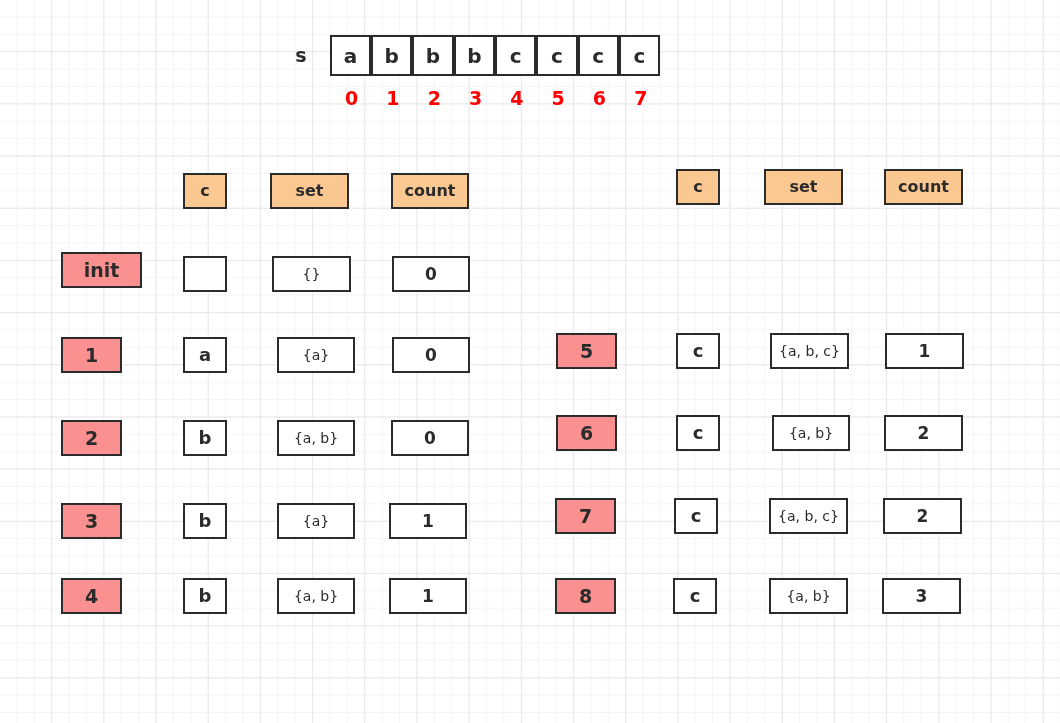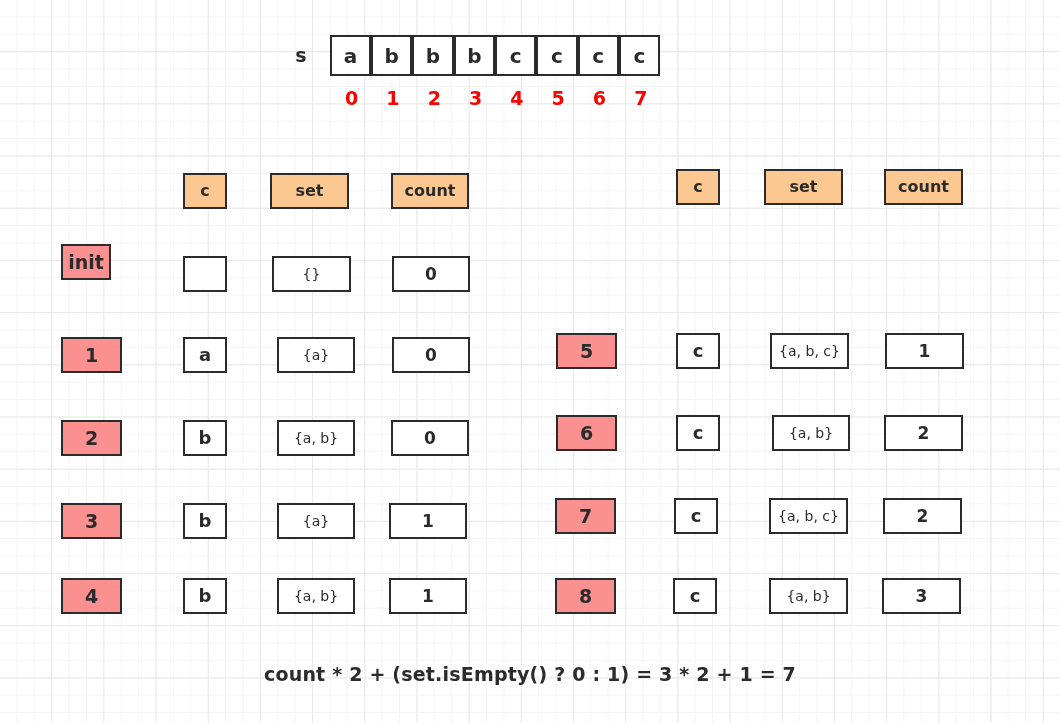--- a/index.html
+++ b/index.html
@@ -132,21 +132,21 @@
   <div class="idx" style="left:454.9px;">3</div>
   <div class="idx" style="left:496.2px;">4</div>
   <div class="idx" style="left:537.5px;">5</div>
   <div class="idx" style="left:578.8px;">6</div>
   <div class="idx" style="left:620.1px;">7</div>
 
   <div class="box hdr" style="left:183px;  top:173px; width:44px;">c</div>
   <div class="box hdr" style="left:270px;  top:173px; width:79px;">set</div>
   <div class="box hdr" style="left:391px;  top:173px; width:78px;">count</div>
 
-  <div class="box rowlbl" style="left:61px;  top:244px; width:50px;">init</div>
+  <div class="box rowlbl" style="left:61px;  top:252px; width:81px;">init</div>
   <div class="box val big" style="left:183px; top:256px; width:44px;"></div>
   <div class="box val small" style="left:272px; top:256px; width:79px;">{}</div>
   <div class="box val num" style="left:392px; top:256px; width:78px;">0</div>
 
   <div class="box rowlbl" style="left:61px;  top:337px; width:61px;">1</div>
   <div class="box val big" style="left:183px; top:337px; width:44px;">a</div>
   <div class="box val small" style="left:277px; top:337px; width:78px;">{a}</div>
   <div class="box val num" style="left:392px; top:337px; width:78px;">0</div>
 
   <div class="box rowlbl" style="left:61px;  top:420px; width:61px;">2</div>
@@ -181,15 +181,14 @@
   <div class="box rowlbl" style="left:555px; top:498px; width:61px;">7</div>
   <div class="box val big" style="left:674px; top:498px; width:44px;">c</div>
   <div class="box val small" style="left:769px; top:498px; width:79px;">{a, b, c}</div>
   <div class="box val num" style="left:883px; top:498px; width:79px;">2</div>
 
   <div class="box rowlbl" style="left:555px; top:578px; width:61px;">8</div>
   <div class="box val big" style="left:673px; top:578px; width:44px;">c</div>
   <div class="box val small" style="left:769px; top:578px; width:79px;">{a, b}</div>
   <div class="box val num" style="left:882px; top:578px; width:79px;">3</div>
 
-  <div class="formula">count * 2 + (set.isEmpty() ? 0 : 1) = 3 * 2 + 1 = 7</div>
 
 </div>
 
 </body></html>

